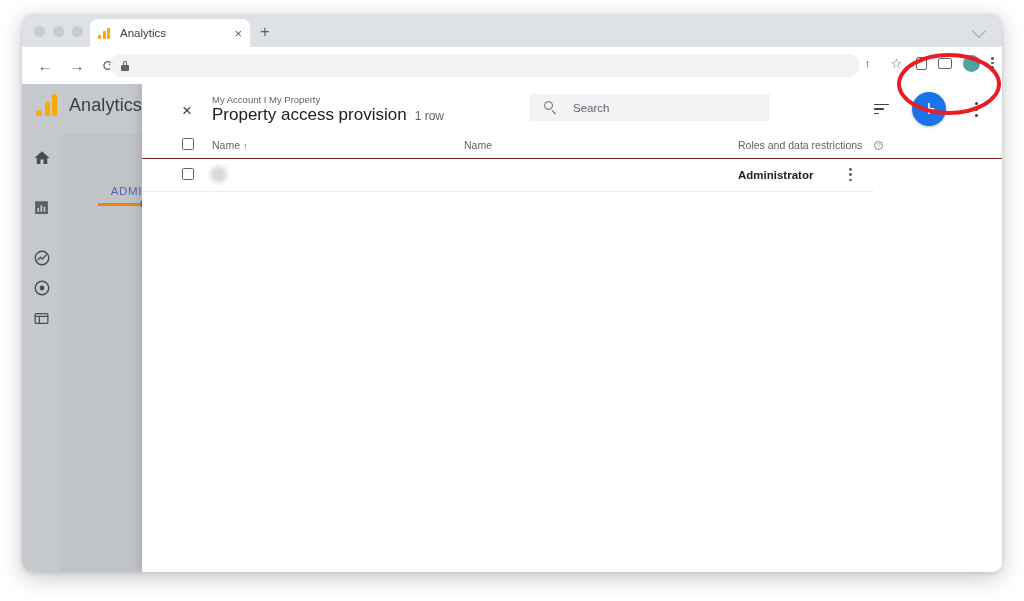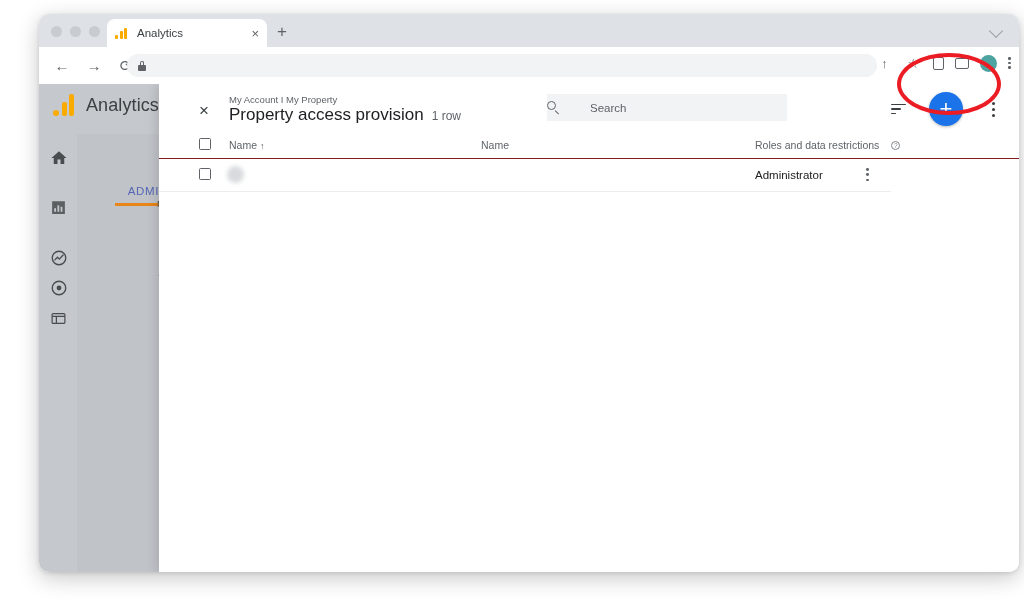--- a/index.html
+++ b/index.html
@@ -23,21 +23,20 @@
   #browser-window {
     position: absolute;
     left: 22px;
     top: 14px;
     width: 980px;
     height: 558px;
     background: #ffffff;
     border-radius: 10px;
     box-shadow: 0 6px 22px rgba(0,0,0,0.22), 0 1px 4px rgba(0,0,0,0.12);
     overflow: hidden;
-    margin-left: 17px;
   }
 
   
   #tab-strip {
     position: absolute;
     left: 0; top: 0;
     width: 980px;
     height: 33px;
     background: #dee1e6;
   }
@@ -345,22 +344,23 @@
     font-size: 12px;
     color: #5f6368;
   }
   #search-box {
     position: absolute;
     left: 388px; top: 10px;
     width: 240px; height: 27px;
     background: #f1f3f4;
     display: flex;
     align-items: center;
-    box-sizing: border-box;
-    gap: 30px;
+    padding-left: 14px;
+    box-sizing: border-box;
+    gap: 16px;
   }
   #search-icon {
     width: 13px; height: 13px;
     position: relative;
     flex: none;
   }
   #search-icon::before {
     content: "";
     position: absolute;
     left: 0; top: 0;
@@ -453,20 +453,21 @@
     border-radius: 1.5px;
     box-sizing: border-box;
   }
   #th-checkbox { top: 8px; }
 
   #table-row {
     position: absolute;
     left: 0; top: 74px;
     width: 732px; height: 33px;
     border-bottom: 1px solid #ededed;
+    font-weight: bold;
   }
   #row-checkbox-1 { top: 10px; }
   #row-avatar {
     position: absolute;
     left: 68px; top: 8px;
     width: 17px; height: 17px;
     border-radius: 50%;
     background: #d8dadd;
     filter: blur(2.2px);
   }

